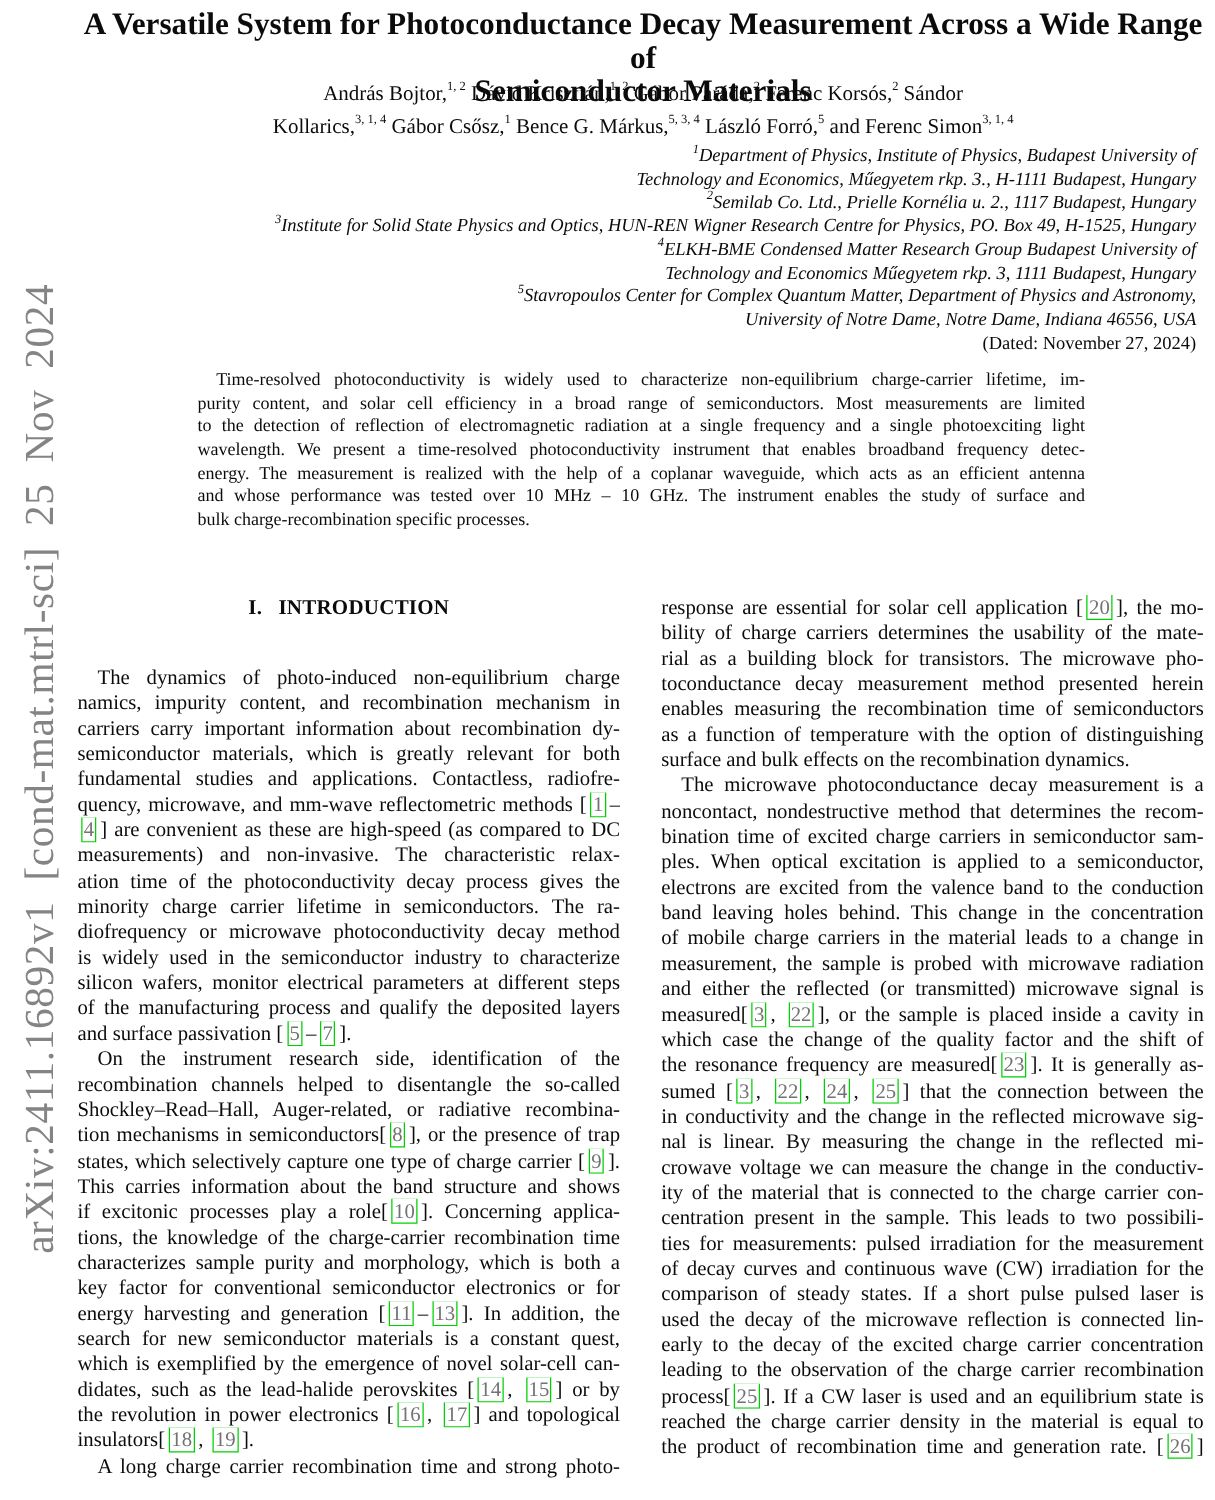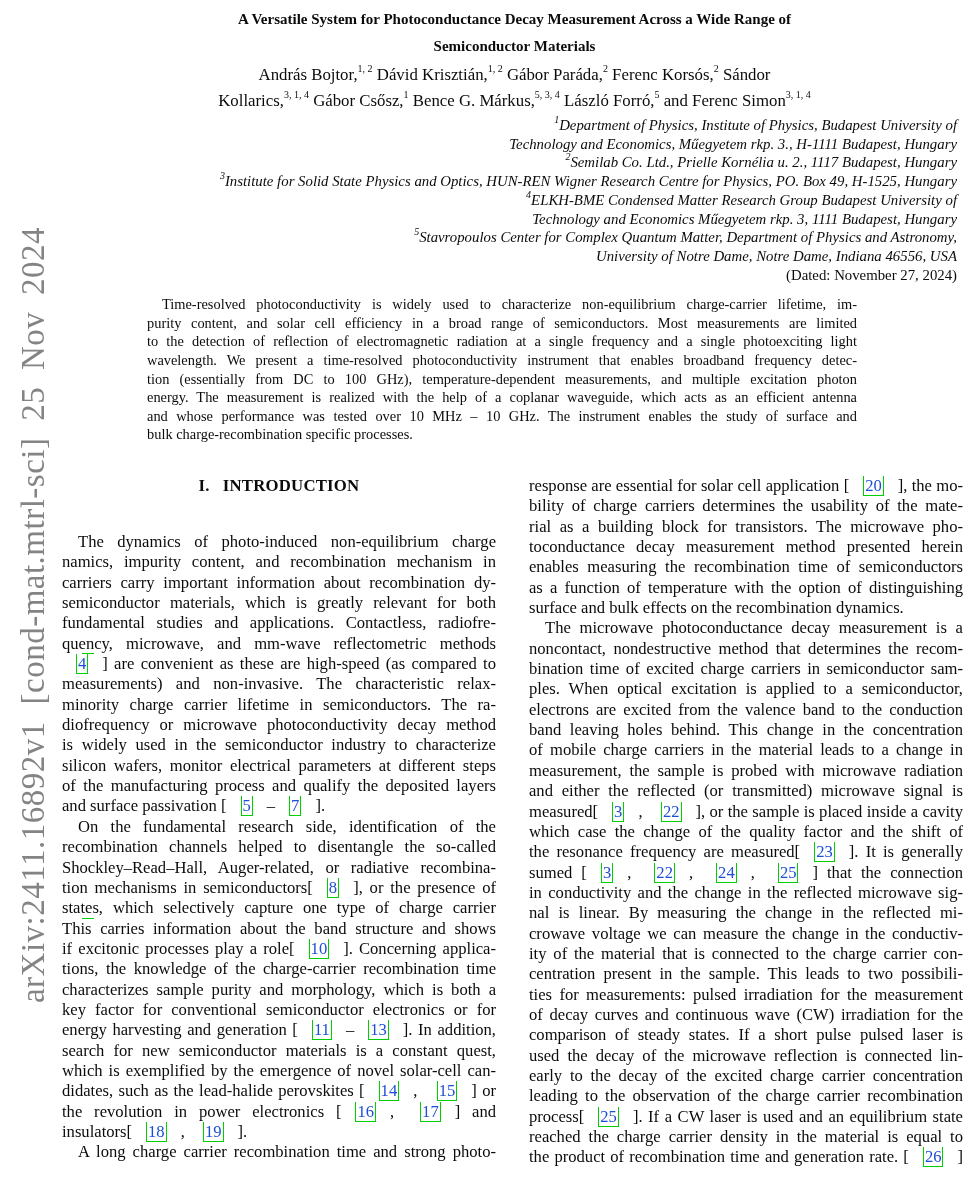--- a/index.html
+++ b/index.html
@@ -15,38 +15,38 @@
   .watermark {
     position:absolute; left:33px; top:615px;
     transform:translate(-50%,-50%) rotate(-90deg);
     white-space:nowrap; font-size:33px; color:var(--wm,#848484);
     word-spacing:8px; letter-spacing:0.5px;
   }
 
   
   .title {
     position:absolute; top:6px; left:62px; width:905px;
-    text-align:center; font-weight:bold; font-size:15px; line-height:27px;
+    text-align:center; font-weight:bold; font-size:25px; line-height:27px;
   }
   .authors {
     position:absolute; top:62px; left:62px; width:905px;
     text-align:center; font-size:16.8px; line-height:26px;
   }
   .authors sup, .affils sup {
     font-size:10px; position:relative; top:-1px; vertical-align:super; line-height:0;
   }
   .affils {
     position:absolute; top:116px; left:52px; width:905px;
     text-align:right; font-style:italic; font-size:14.8px; line-height:18.7px;
   }
   .dateline { font-style:normal; margin-top:0.5px; }
 
   
   .abstract {
-    position:absolute; top:294px; left:147px; width:710px;
+    position:absolute; top:294px; left:158px; width:710px;
     font-size:14.4px; line-height:18.65px;
   }
   .abstract .bline { height:18.65px; }
   .abstract .ind { text-indent:15px; }
 
   
   .columns {
     position:absolute; top:476px; left:62px; width:905px;
     display:flex; gap:33px;
   }
@@ -61,21 +61,21 @@
   .para { margin:0; }
   .bline {
     text-align:justify; line-height:20.35px; height:20.35px; overflow:hidden;
   }
   .jst { text-align-last:justify; }
   .ind { text-indent:16px; }
 
   
   .cite {
     border:1.5px solid var(--cite,#00cf00);
-    padding:0 1px; margin:0 14px; color:#1d4ed8;
+    padding:0 1px; margin:0 3px; color:#737373;
   }
 </style>
 </head>
 <body style="--cite: #00cf00; --wm: #848484;">
 
 <div class="page">
 
   <div class="watermark">arXiv:2411.16892v1 [cond-mat.mtrl-sci] 25 Nov 2024</div>
 
   <div class="title">
@@ -101,21 +101,20 @@
       </div>
     <div class="dateline">(Dated: November 27, 2024)</div>
   </div>
 
   <div class="abstract">
       <div class="para">
         <div class="bline jst ind">Time-resolved photoconductivity is widely used to characterize non-equilibrium charge-carrier lifetime, im-</div>
         <div class="bline jst">purity content, and solar cell efficiency in a broad range of semiconductors.  Most measurements are limited</div>
         <div class="bline jst">to the detection of reflection of electromagnetic radiation at a single frequency and a single photoexciting light</div>
         <div class="bline jst">wavelength. We present a time-resolved photoconductivity instrument that enables broadband frequency detec-</div>
-        <div class="bline jst">tion (essentially from DC to 100 GHz), temperature-dependent measurements, and multiple excitation photon</div>
         <div class="bline jst">energy.  The measurement is realized with the help of a coplanar waveguide, which acts as an efficient antenna</div>
         <div class="bline jst">and whose performance was tested over 10 MHz – 10 GHz.  The instrument enables the study of surface and</div>
         <div class="bline">bulk charge-recombination specific processes.</div>
       </div>
     </div>
 
   <div class="columns">
     <div class="col">
       <div class="sec-head">
         <span class="sec-num">I.</span><span class="sec-title">INTRODUCTION</span>
@@ -123,29 +122,30 @@
       <div>
           <div class="para">
             <div class="bline jst ind">The dynamics of photo-induced non-equilibrium charge</div>
             <div class="bline jst">namics, impurity content, and recombination mechanism in</div>
             <div class="bline jst">carriers carry important information about recombination dy-</div>
             <div class="bline jst">semiconductor materials, which is greatly relevant for both</div>
             <div class="bline jst">fundamental studies and applications.  Contactless, radiofre-</div>
             <div class="bline jst">quency, microwave, and mm-wave reflectometric methods [<span class="cite">1</span>–</div>
             <div class="bline jst"><span class="cite">4</span>] are convenient as these are high-speed (as compared to DC</div>
             <div class="bline jst">measurements) and non-invasive.  The characteristic relax-</div>
+            <div class="bline jst">ation time of the photoconductivity decay process gives the</div>
             <div class="bline jst">minority charge carrier lifetime in semiconductors.  The ra-</div>
             <div class="bline jst">diofrequency or microwave photoconductivity decay method</div>
             <div class="bline jst">is widely used in the semiconductor industry to characterize</div>
             <div class="bline jst">silicon wafers, monitor electrical parameters at different steps</div>
             <div class="bline jst">of the manufacturing process and qualify the deposited layers</div>
             <div class="bline">and surface passivation [<span class="cite">5</span>–<span class="cite">7</span>].</div>
           </div>
           <div class="para">
-            <div class="bline jst ind">On the fundamental research side, identification of the</div>
+            <div class="bline jst ind">On the instrument research side, identification of the</div>
             <div class="bline jst">recombination channels helped to disentangle the so-called</div>
             <div class="bline jst">Shockley–Read–Hall, Auger-related, or radiative recombina-</div>
             <div class="bline jst">tion mechanisms in semiconductors[<span class="cite">8</span>], or the presence of trap</div>
             <div class="bline jst">states, which selectively capture one type of charge carrier [<span class="cite">9</span>].</div>
             <div class="bline jst">This carries information about the band structure and shows</div>
             <div class="bline jst">if excitonic processes play a role[<span class="cite">10</span>].  Concerning applica-</div>
             <div class="bline jst">tions, the knowledge of the charge-carrier recombination time</div>
             <div class="bline jst">characterizes sample purity and morphology, which is both a</div>
             <div class="bline jst">key factor for conventional semiconductor electronics or for</div>
             <div class="bline jst">energy harvesting and generation [<span class="cite">11</span>–<span class="cite">13</span>].  In addition, the</div>

